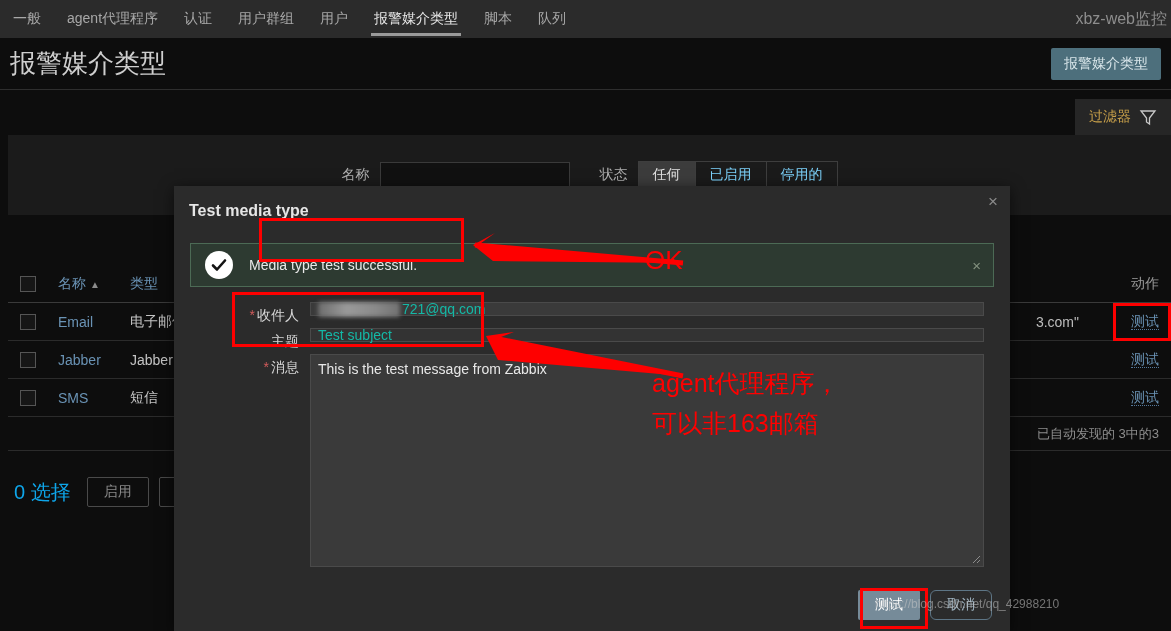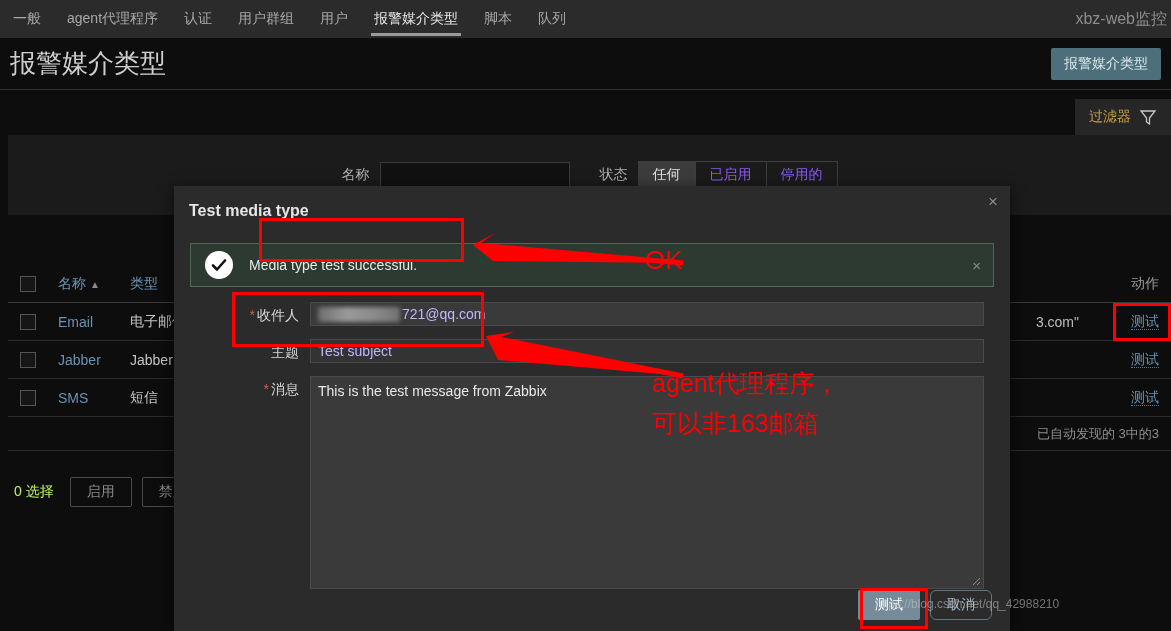--- a/index.html
+++ b/index.html
@@ -64,21 +64,21 @@
     background: #1b1b1b; display: flex; align-items: center;
     justify-content: center; gap: 0;
   }
   .f-label { color: #b0b0b0; font-size: 14px; margin-right: 10px; white-space: nowrap; }
   .f-input {
     width: 190px; height: 26px; background: #111; border: 1px solid #3a3a3a;
     color: #ddd; font-size: 13px; padding: 0 6px; margin-right: 30px;
   }
   .seg { display: flex; border: 1px solid #3e3e3e; }
   .seg-item {
-    color: #8b5cf6; font-size: 14px; padding: 4px 14px;
+    color: #7dd3fc; font-size: 14px; padding: 4px 14px;
     border-right: 1px solid #3e3e3e; cursor: pointer; white-space: nowrap;
   }
   .seg-item:last-child { border-right: none; }
   .seg-item.active { background: #3c3c3c; color: #e4e4e4; }
 
   
   .table-wrap {
     position: absolute; left: 8px; top: 265px; width: 1163px; height: 200px;
   }
   .t-row {
@@ -105,21 +105,21 @@
     display: flex; align-items: center; height: 34px; padding: 0 12px;
     color: #8d8d8d; font-size: 13px; justify-content: flex-end;
     border-bottom: 1px solid #2b2b2b;
   }
 
   
   .actionbar {
     position: absolute; left: 8px; top: 472px; width: 1163px; height: 40px;
     display: flex; align-items: center; gap: 10px; padding-left: 6px;
   }
-  .sel-count { color: #bef264; font-size: 14px; margin-right: 6px; white-space: nowrap; }
+  .sel-count { color: #0ea5e9; font-size: 20px; margin-right: 6px; white-space: nowrap; }
   .ghost-btn {
     border: 1px solid #4a4a4a; color: #8a8a8a; background: transparent;
     font-size: 14px; padding: 5px 16px; border-radius: 2px; cursor: pointer;
     white-space: nowrap;
   }
 
   
   .modal {
     position: absolute; left: 174px; top: 186px; width: 836px; height: 445px;
     background: #2b2b2b; box-shadow: 0 3px 14px rgba(0,0,0,.6);
@@ -141,29 +141,29 @@
   .msg-ico {
     width: 28px; height: 28px; border-radius: 50%; background: #fff;
     margin: 0 16px 0 14px; flex: none;
     display: flex; align-items: center; justify-content: center;
   }
   .msg-text { color: #e9e9e9; font-size: 14px; }
   .msg-x { margin-left: auto; margin-right: 12px; color: #83917f;
            font-size: 15px; cursor: pointer; }
 
   .form { position: absolute; left: 0; top: 116px; width: 836px; }
-  .frow { display: flex; align-items: flex-start; margin-bottom: 11px; }
+  .frow { display: flex; align-items: flex-start; }
   .flabel {
     width: 136px; text-align: right; padding-right: 11px; color: #d6d6d6;
     font-size: 14px; line-height: 26px; white-space: nowrap; flex: none;
   }
   .req { color: #d15b5b; margin-right: 2px; }
   .ftext {
-    width: 674px; height: 24px; background: #3a3a3a; border: 1px solid #4a4a4a;
-    color: #c4b5fd; font-size: 14px; padding: 0 7px; line-height: 24px;
+    width: 674px; height: 14px; background: #3a3a3a; border: 1px solid #4a4a4a;
+    color: #14b8a6; font-size: 14px; padding: 0 7px; line-height: 24px;
     display: flex; align-items: center;
   }
   .ftext.plain { background: #333; }
   .ftextarea {
     width: 674px; height: 213px; background: #3a3a3a; border: 1px solid #4a4a4a;
     color: #e8e8e8; font-size: 14px; padding: 6px 7px; resize: none;
     font-family: "Liberation Sans", sans-serif; position: relative;
   }
   .redact {
     display: inline-block; width: 82px; height: 15px; border-radius: 2px;

